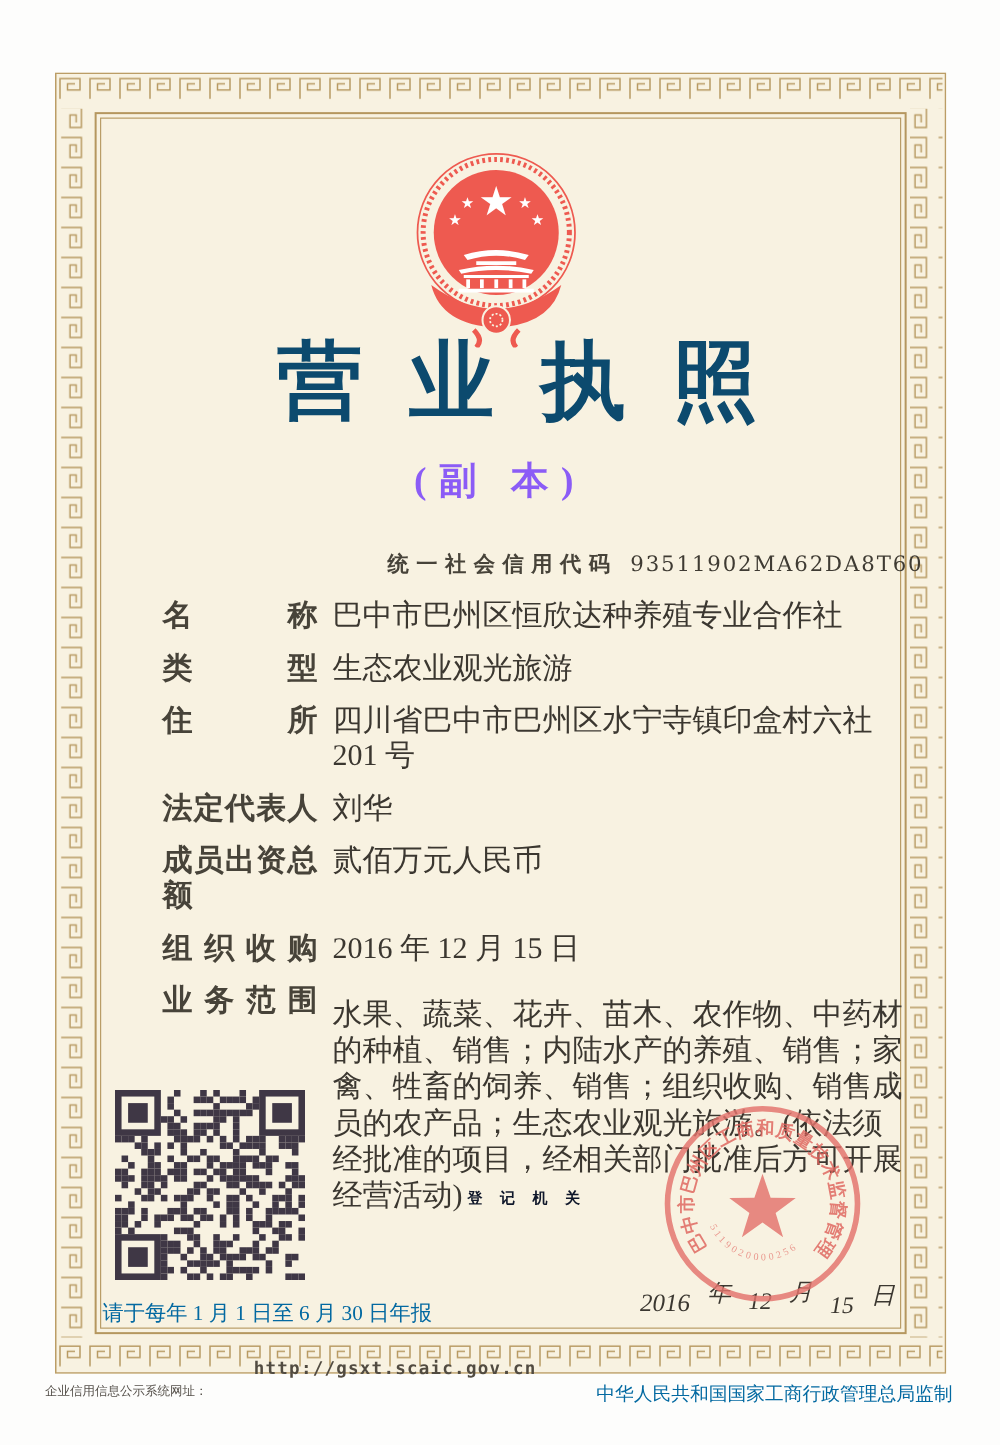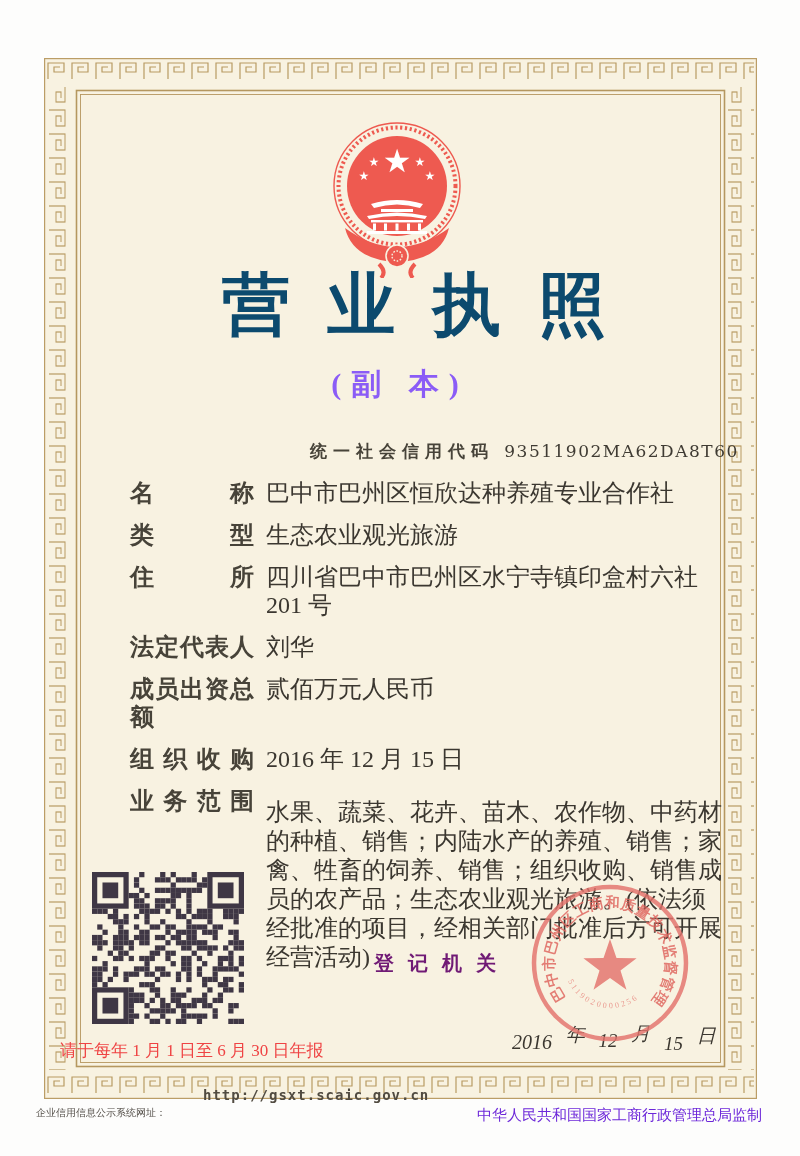--- a/index.html
+++ b/index.html
@@ -18,35 +18,35 @@
   .credit .val{font-family:"DejaVu Serif","Liberation Serif",serif;letter-spacing:1.5px;margin-left:6px;color:#3f3b33;}
   .rows{left:130px;top:479px;width:592px;}
   .row{display:flex;margin-bottom:14px;font-size:24px;line-height:28px;justify-content:center;}
   .row .lbl{width:124px;min-width:124px;font-weight:700;color:#474339;
             text-align:justify;text-align-last:justify;margin-right:12px;}
   .row .val{color:#3b3730;flex:1;}
   .row.scope .val{line-height:29px;margin-top:11px;}
   .watermark{left:212px;top:604px;font-family:"Liberation Sans","DejaVu Sans",sans-serif;
              font-size:29px;font-weight:700;color:#f8170a;white-space:nowrap;z-index:5;}
   .qr{left:92px;top:872px;width:152px;height:152px;}
-  .regorg{left:374px;top:950px;font-size:20px;font-weight:700;letter-spacing:14px;color:#701a75;}
+  .regorg{left:374px;top:950px;font-size:12px;font-weight:700;letter-spacing:14px;color:#0f172a;}
   .regdate{left:512px;top:1030px;font-size:19px;color:#3b3730;white-space:nowrap;z-index:4;}
   .regdate span{display:inline-block;margin-right:9px;font-style:italic;}
   .regdate .d0{font-size:20px;}
   .regdate .d1{transform:translateY(-8px);}
   .regdate .d2{transform:translateY(-2px);}
   .regdate .d3{transform:translateY(-9px);}
   .regdate .d4{transform:translateY(1px);}
   .regdate .d5{transform:translateY(-7px);margin-right:0;}
   .seal{left:528px;top:881px;width:164px;height:164px;opacity:0.82;z-index:6;}
-  .annual{left:60px;top:1039px;font-size:17px;color:#ef4444;}
+  .annual{left:82px;top:1039px;font-size:17px;color:#0369a1;}
   .website{left:203px;top:1087px;font-family:"DejaVu Sans Mono","Liberation Mono",monospace;
            font-size:14px;font-weight:700;letter-spacing:1px;color:#514b41;z-index:3;}
   .footer-left{left:36px;top:1106px;font-size:10px;color:#55504a;}
-  .footer-right{right:38px;top:1106px;font-size:15px;color:#6d28d9;}
+  .footer-right{right:38px;top:1106px;font-size:15px;color:#0369a1;}
 </style>
 </head>
 <body>
 
 <div class="page">
 
   <div class="paper"></div>
 
   <svg class="frame-svg" width="713" height="1041">
     <defs>

